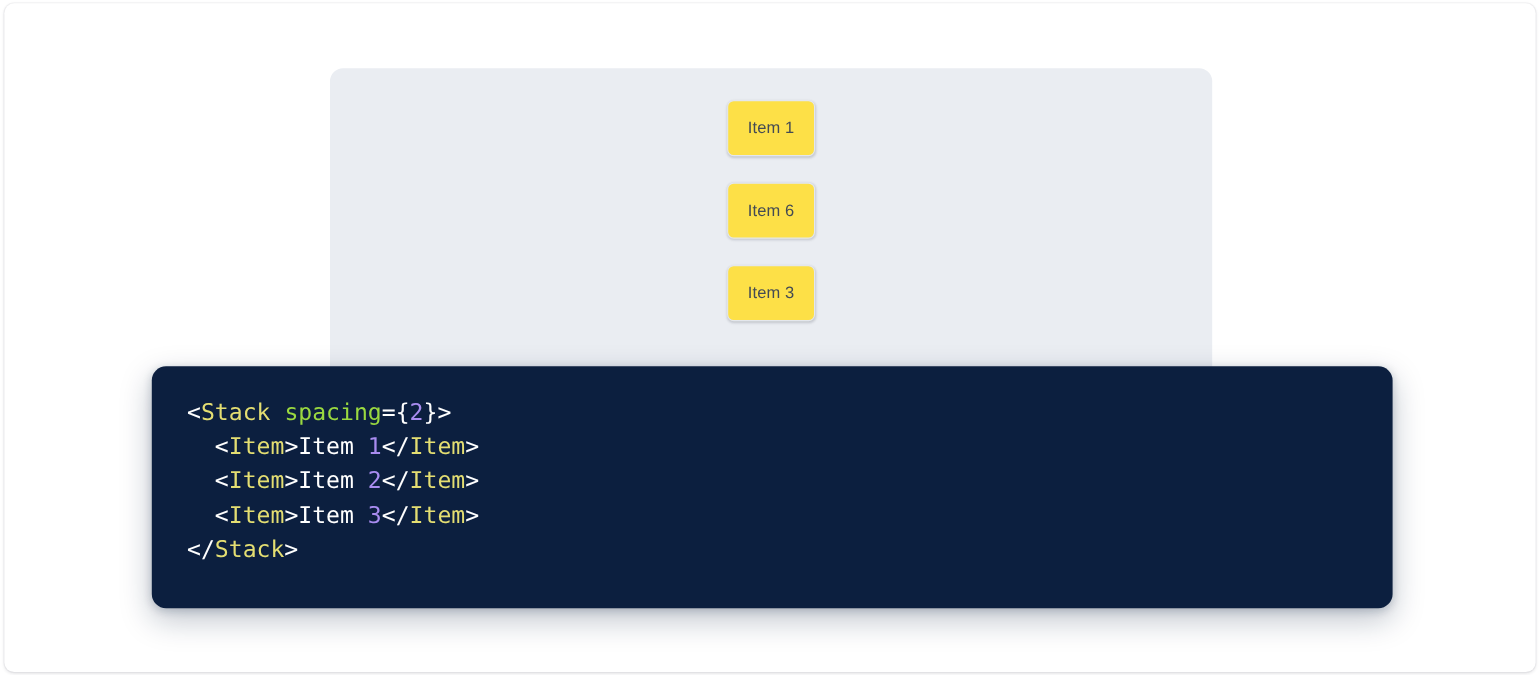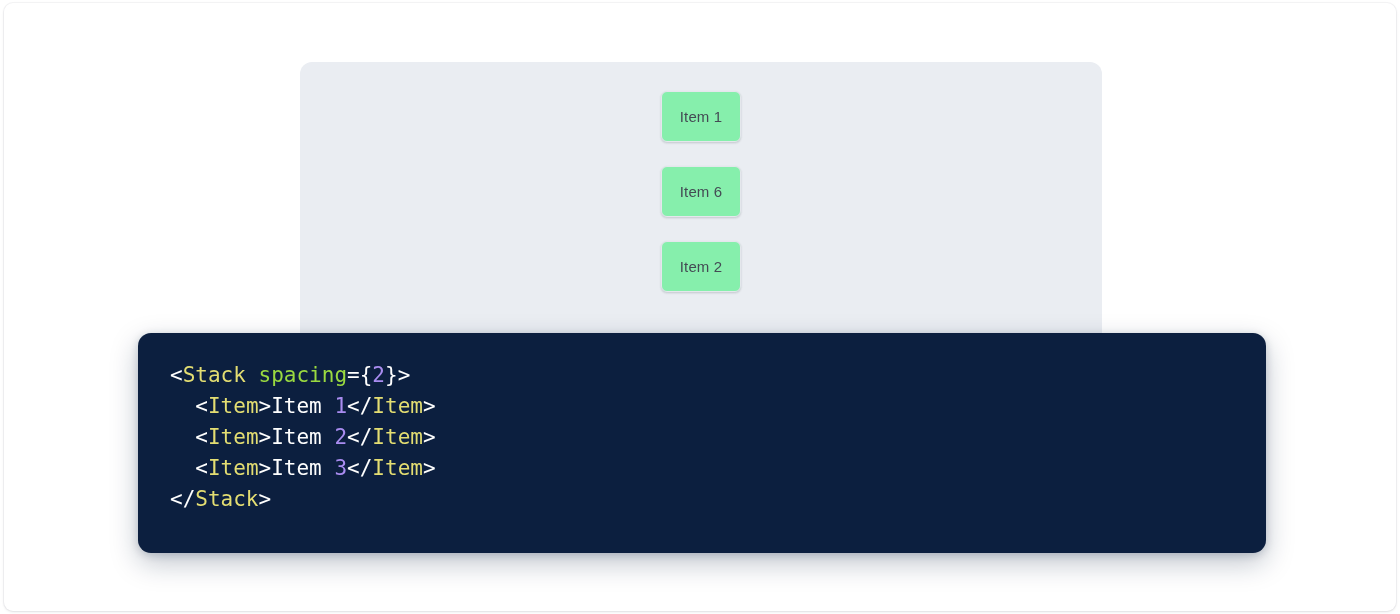--- a/index.html
+++ b/index.html
@@ -48,21 +48,21 @@
     flex-direction: column;
     align-items: center;
     gap: 24px;
     padding-top: 29px;
     box-sizing: border-box;
   }
 
   .stack-item {
     width: 80px;
     height: 51px;
-    background: #86efac;
+    background: #fde047;
     border: 1px solid #e4e7ec;
     border-radius: 6px;
     box-shadow: 0 1px 2px rgba(16, 24, 40, 0.10),
                 0 1px 3px rgba(16, 24, 40, 0.08);
     display: flex;
     align-items: center;
     justify-content: center;
     color: #444b54;
     font-size: 15px;
     font-family: "Liberation Sans", sans-serif;
@@ -110,21 +110,21 @@
 
   <div id="preview-surface">
     <div id="stack">
         <div class="stack-item">
           <span>Item 1</span>
         </div>
         <div class="stack-item">
           <span>Item 6</span>
         </div>
         <div class="stack-item">
-          <span>Item 2</span>
+          <span>Item 3</span>
         </div>
       </div>
   </div>
 
   <div id="code-panel">
     <pre id="code-block"><span class="tok-punct">&lt;</span><span class="tok-tag">Stack</span><span class="tok-text"> </span><span class="tok-attr">spacing</span><span class="tok-punct">=</span><span class="tok-punct">{</span><span class="tok-num">2</span><span class="tok-punct">}</span><span class="tok-punct">&gt;</span>
   <span class="tok-punct">&lt;</span><span class="tok-tag">Item</span><span class="tok-punct">&gt;</span><span class="tok-text">Item </span><span class="tok-num">1</span><span class="tok-punct">&lt;/</span><span class="tok-tag">Item</span><span class="tok-punct">&gt;</span>
   <span class="tok-punct">&lt;</span><span class="tok-tag">Item</span><span class="tok-punct">&gt;</span><span class="tok-text">Item </span><span class="tok-num">2</span><span class="tok-punct">&lt;/</span><span class="tok-tag">Item</span><span class="tok-punct">&gt;</span>
   <span class="tok-punct">&lt;</span><span class="tok-tag">Item</span><span class="tok-punct">&gt;</span><span class="tok-text">Item </span><span class="tok-num">3</span><span class="tok-punct">&lt;/</span><span class="tok-tag">Item</span><span class="tok-punct">&gt;</span>
 <span class="tok-punct">&lt;/</span><span class="tok-tag">Stack</span><span class="tok-punct">&gt;</span></pre>

